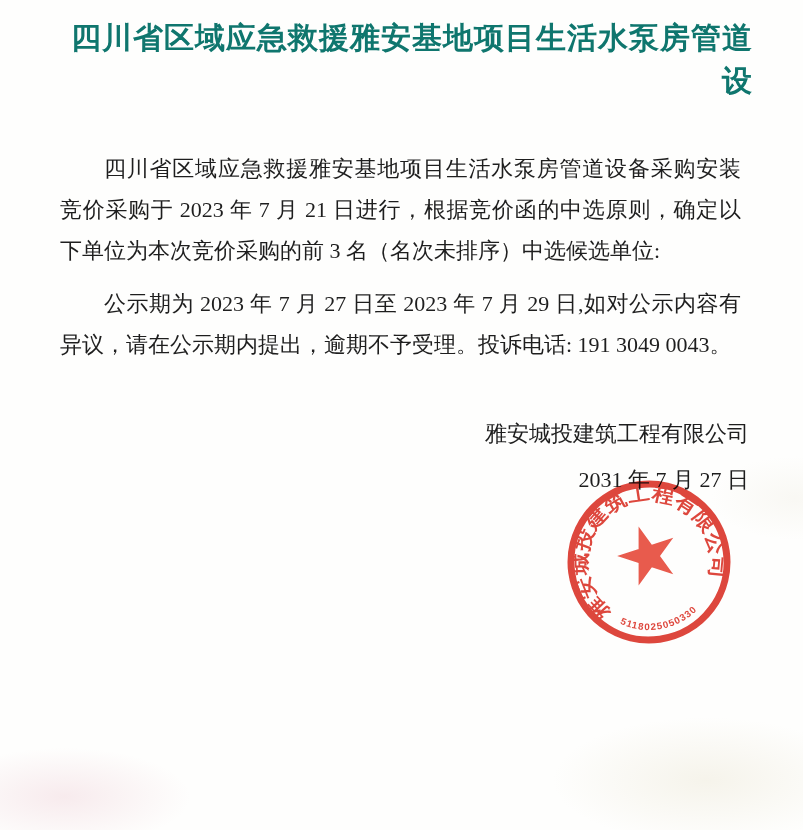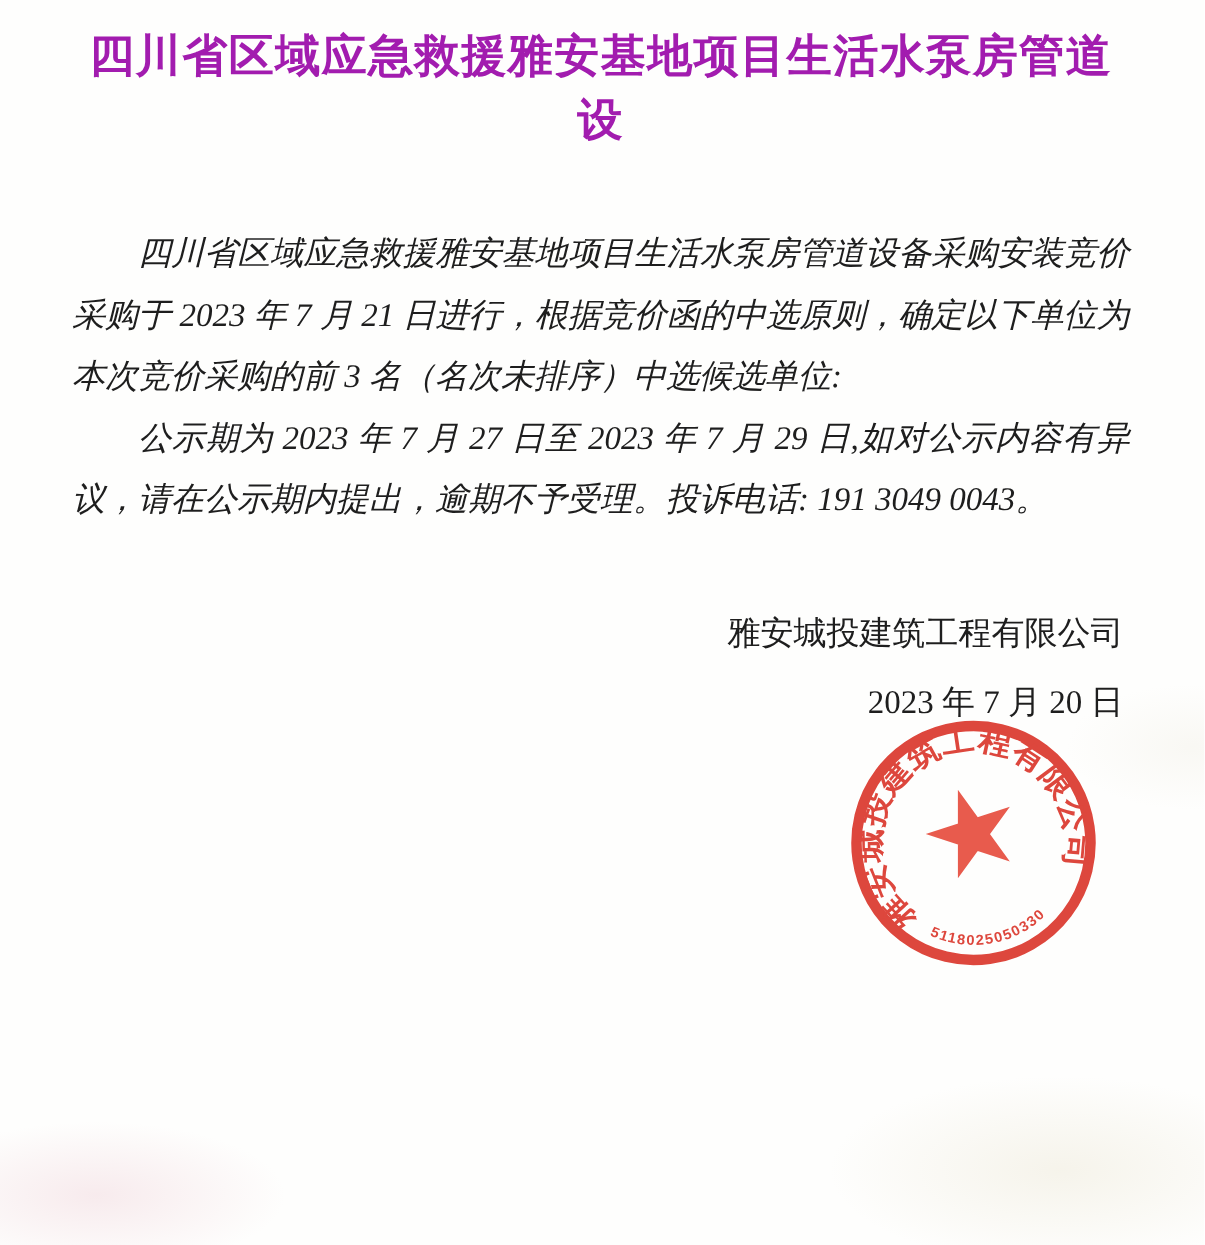--- a/index.html
+++ b/index.html
@@ -28,37 +28,36 @@
   }
   .doc {
     position: relative;
     padding: 16px 50px 0 48px;
   }
   .title {
     font-family: "Liberation Sans", sans-serif;
     font-weight: 700;
     font-size: 30px;
     line-height: 43px;
-    text-align: center;
-    color: #a21caf;
+    text-align: right;
+    color: #0f766e;
     letter-spacing: 1px;
     margin: 0 0 46px 0;
   }
   .body-text {
     font-size: 22px;
     line-height: 41px;
   }
   .salutation {
     margin: 0 0 2px 0;
   }
   .para {
-    margin: 0;
+    margin: 12px;
     text-indent: 2em;
     text-align: justify;
-    font-style: italic;
   }
   .winners {
     list-style: none;
     margin: 0;
     padding: 0 0 0 52px;
   }
   .winners li {
     line-height: 40.5px;
   }
   .sign-block {
@@ -99,21 +98,21 @@
 
     <p class="para">四川省区域应急救援雅安基地项目生活水泵房管道设备采购安装竞价采购于 2023 年 7 月 21 日进行，根据竞价函的中选原则，确定以下单位为本次竞价采购的前 3 名（名次未排序）中选候选单位:</p>
 
     <ul class="winners">
     </ul>
 
     <p class="para">公示期为 2023 年 7 月 27 日至 2023 年 7 月 29 日,如对公示内容有异议，请在公示期内提出，逾期不予受理。投诉电话: 191 3049 0043。</p>
 
     <div class="sign-block">
       <div>雅安城投建筑工程有限公司</div>
-      <div>2023 年 7 月 20 日</div>
+      <div>2031 年 7 月 27 日</div>
     </div>
 
   </div>
 
 </div>
 
 <svg class="seal" viewBox="0 0 186 186" aria-hidden="true">
   <defs>
     <path id="arcTop" d="M 49,137 A 62,62 0 1 1 137,137" fill="none"></path>
     <path id="arcBottom" d="M 53,148 A 68,68 0 0 0 133,148" fill="none"></path>

